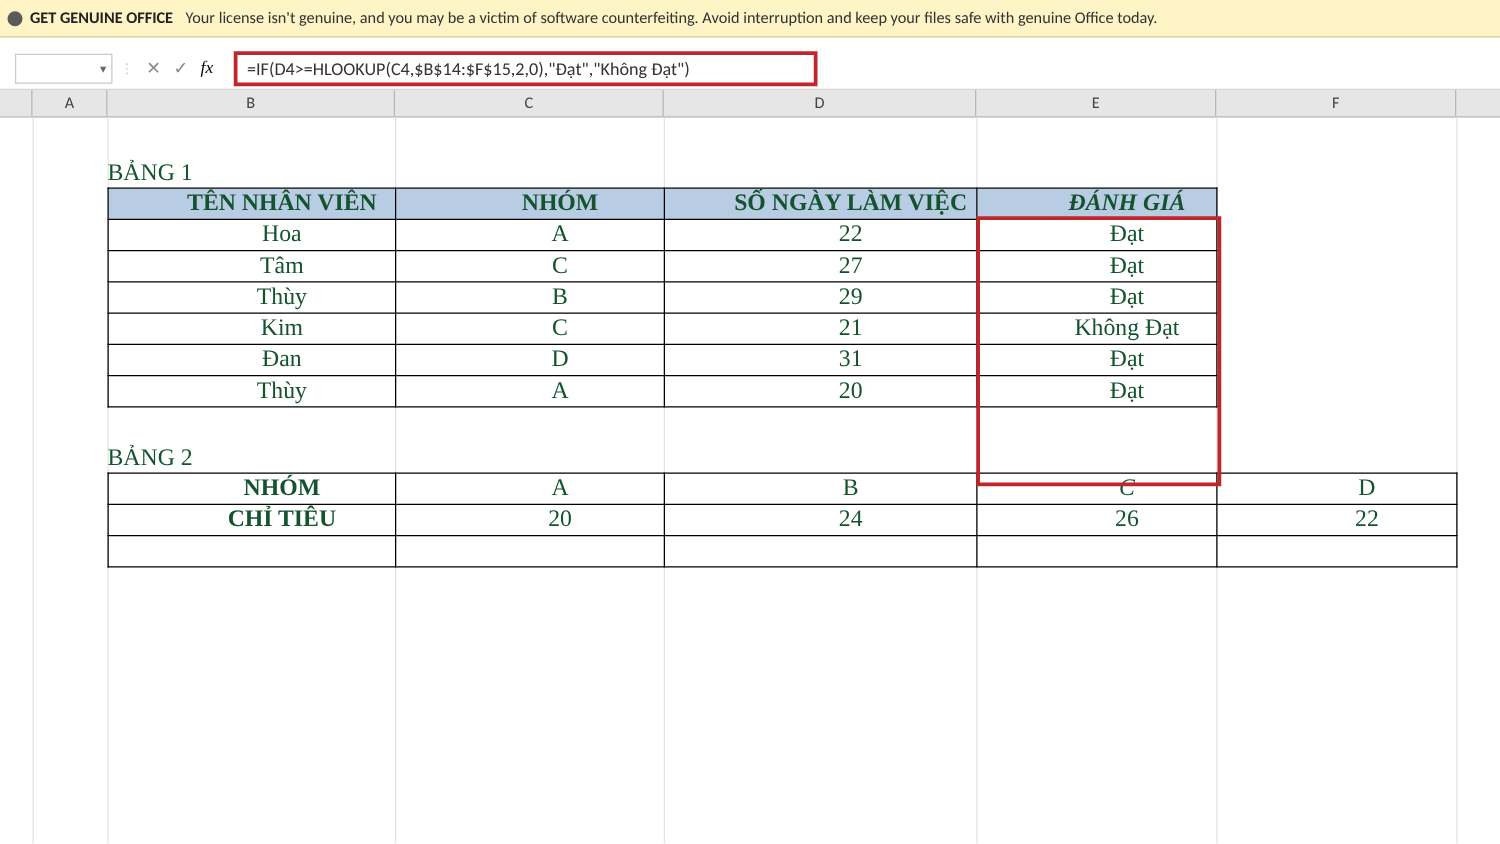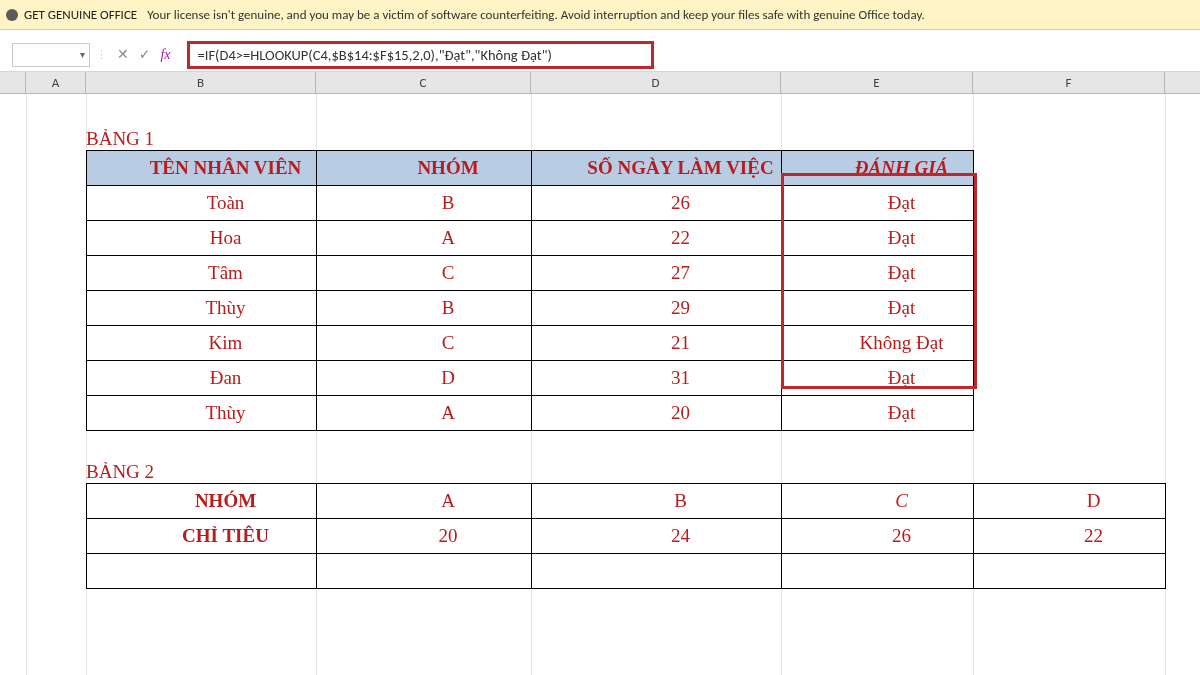--- a/index.html
+++ b/index.html
@@ -20,21 +20,21 @@
     font-size: 13px;
     color: #333;
     border-bottom: 1px solid #D8CF9C;
   }
   .banner-dot {
     width: 12px; height: 12px; border-radius: 50%;
     background: #5B5B5B;
     margin-right: 6px;
     flex-shrink: 0;
   }
-  .banner-title { font-weight: 400; color:#222; margin-right: 10px; }
+  .banner-title { font-weight: 700; color:#222; margin-right: 10px; }
   .toolbar-row {
     height: 34px;
     display: flex;
     align-items: center;
     background: #fff;
     border-bottom: 1px solid #D6D6D6;
     margin-top: 8px;
   }
   .namebox {
     width: 78px; height: 24px;
@@ -45,21 +45,21 @@
   }
   .namebox-caret {
     font-size:10px; color:#666;
   }
   .fb-icons {
     display:flex; align-items:center; gap:10px;
     margin-left: 10px; margin-right: 10px;
     color:#8a8a8a;
   }
   .fb-icons span { font-size:14px; }
-  .fx-lbl { font-style: italic; font-family: "Times New Roman", serif; color:#a21caf; font-size:14px; }
+  .fx-lbl { font-style: italic; font-family: "Times New Roman", serif; color:#000000; font-size:14px; }
   .formula-wrap {
     flex:0 0 auto;
     margin-left: 6px;
     border: 3px solid #C0272D;
     padding: 2px 8px;
     height: 28px;
     display:flex; align-items:center;
     width: 467px;
   }
   .formula-text { font-size: 14.5px; color:#333; }
@@ -84,28 +84,28 @@
     overflow:hidden;
   }
   
   .gline-v { position:absolute; top:0; bottom:0; width:1px; background:#E3E3E3; }
   .sheet {
     position:absolute;
     left: 86px;
     top: 34px;
     font-family: "Times New Roman", serif;
     font-size: 19px;
-    color:#b91c1c;
+    color:#14532d;
   }
   .bang-title { font-family: "Times New Roman", serif; font-size:19px; }
   .tbl { border-collapse: collapse; }
   .tbl td, .tbl th {
     border: 1px solid #000;
     text-align:center;
-    height: 35px;
+    height: 25px;
     vertical-align: middle;
     padding-left: 48px;
   }
   .hdr {
     background: #B8CCE4;
     font-weight: bold;
   }
   
   .c-b { width: 230px; }
   .c-c { width: 215px; }
@@ -173,26 +173,20 @@
 
     <table class="tbl">
       <tbody>
           <tr>
         <th class="hdr c-b">TÊN NHÂN VIÊN</th>
         <th class="hdr c-c">NHÓM</th>
         <th class="hdr c-d">SỐ NGÀY LÀM VIỆC</th>
         <th class="hdr c-e">ĐÁNH GIÁ</th>
       </tr>
       <tr>
-        <td>Toàn</td>
-        <td>B</td>
-        <td>26</td>
-        <td>Đạt</td>
-      </tr>
-      <tr>
         <td>Hoa</td>
         <td>A</td>
         <td>22</td>
         <td>Đạt</td>
       </tr>
       <tr>
         <td>Tâm</td>
         <td>C</td>
         <td>27</td>
         <td>Đạt</td>

